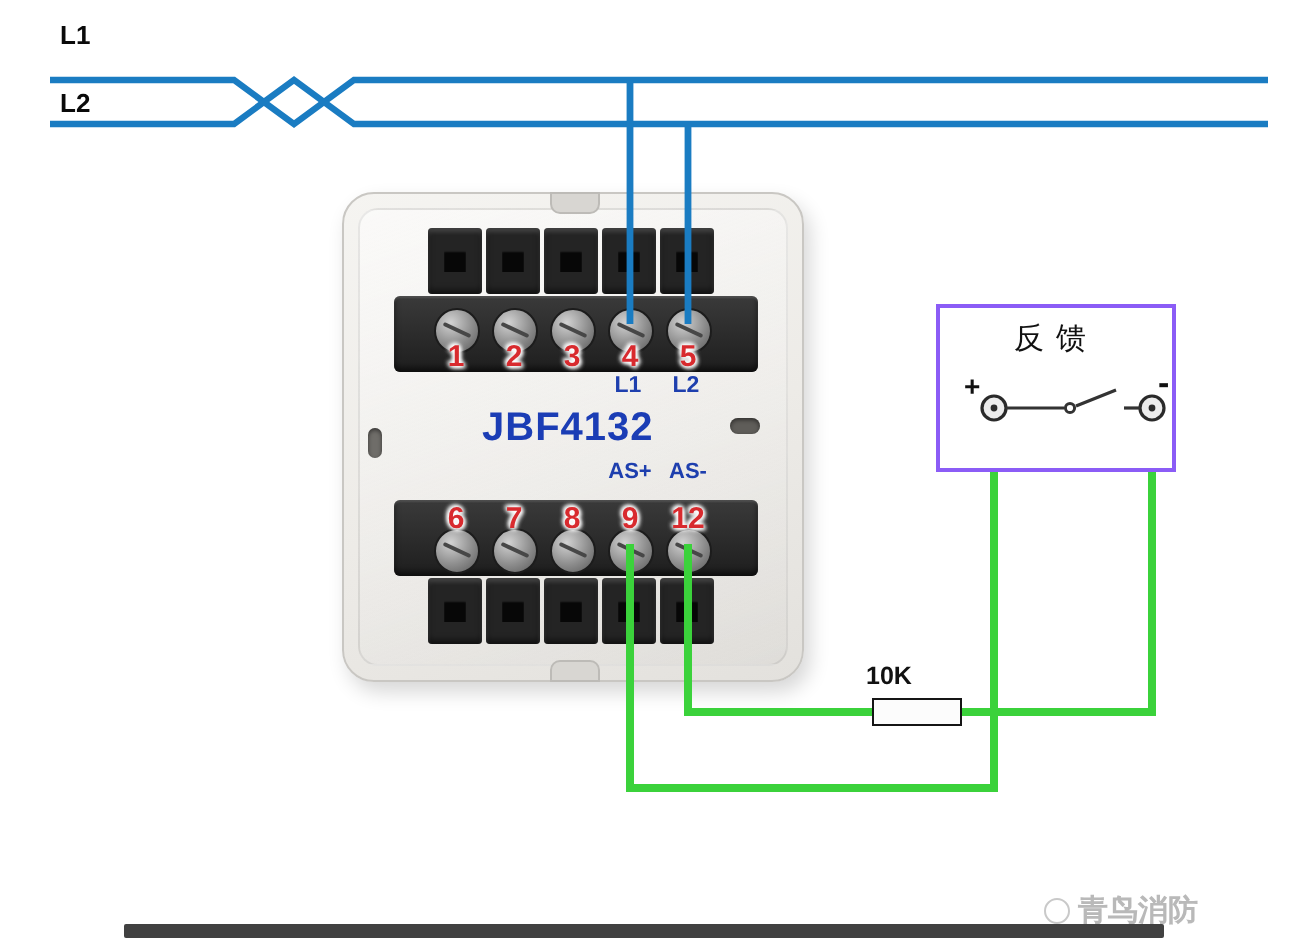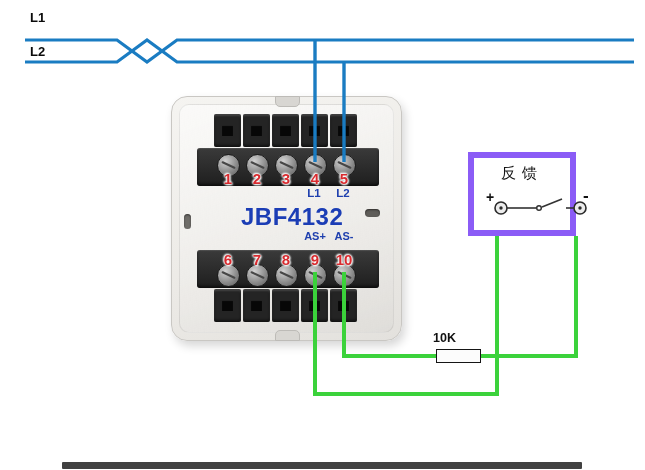--- a/index.html
+++ b/index.html
@@ -77,31 +77,31 @@
     text-shadow:0 0 2px #fff, 0 0 2px #fff, 0 0 3px #fff, 1px 1px 2px #fff, -1px -1px 2px #fff;
   }
 
   
   .tlabel {
     position:absolute; width:24px; text-align:center; z-index:2;
     font-weight:700; font-size:11.5px; color:var(--label-blue,#1e3fae);
   }
   .model-label {
     position:absolute; left:241px; top:203px; z-index:2;
-    font-weight:700; font-size:24px; letter-spacing:.5px; color:var(--model-blue,#1b3db5);
+    font-weight:700; font-size:20px; letter-spacing:.5px; color:var(--model-blue,#1b3db5);
   }
   .as-label {
     position:absolute; width:30px; top:230px; text-align:center; z-index:2;
     font-weight:700; font-size:11px; color:var(--label-blue,#1e3fae);
   }
 
   
   .feedback {
-    position:absolute; left:468px; top:152px; width:108px; height:84px;
-    background:#ffffff; border:6px solid #8b5cf6; box-sizing:border-box; z-index:4;
+    position:absolute; left:468px; top:152px; width:120px; height:84px;
+    background:#ffffff; border:2px solid #8b5cf6; box-sizing:border-box; z-index:4;
   }
   .feedback-title {
     position:absolute; left:0; right:0; top:6px; text-align:center;
     font-size:15px; font-weight:400; letter-spacing:6px; color:#111;
   }
   .fb-sign { position:absolute; font-weight:700; color:#111; }
   .fb-plus  { left:12px;  top:31px; font-size:14px; }
   .fb-minus { left:109px; top:28px; font-size:17px; }
   .fb-svg { position:absolute; left:0; top:0; }
 
@@ -185,21 +185,21 @@
   <span class="tnum" style="left:214px; top:170px;">1</span>
   <span class="tnum" style="left:243px; top:170px;">2</span>
   <span class="tnum" style="left:272px; top:170px;">3</span>
   <span class="tnum" style="left:301px; top:170px;">4</span>
   <span class="tnum" style="left:330px; top:170px;">5</span>
 
   <span class="tnum" style="left:214px; top:251px;">6</span>
   <span class="tnum" style="left:243px; top:251px;">7</span>
   <span class="tnum" style="left:272px; top:251px;">8</span>
   <span class="tnum" style="left:301px; top:251px;">9</span>
-  <span class="tnum" style="left:330px; top:251px;">10</span>
+  <span class="tnum" style="left:330px; top:251px;">12</span>
 
   <span class="tlabel" style="left:302px; top:187px;">L1</span>
   <span class="tlabel" style="left:331px; top:187px;">L2</span>
   <span class="model-label">JBF4132</span>
   <span class="as-label" style="left:300px;">AS+</span>
   <span class="as-label" style="left:329px;">AS-</span>
 
   <svg class="wires" width="645" height="470" viewBox="0 0 645 470">
 
     <polyline class="w-blue" points="25,40 117,40 147,62 177,40 634,40"></polyline>
@@ -225,16 +225,20 @@
       <circle cx="106" cy="50" r="6" fill="#ececec" stroke="#2a2a2a" stroke-width="1.6"></circle>
       <circle cx="106" cy="50" r="1.7" fill="#2a2a2a"></circle>
       <line x1="33" y1="50" x2="62" y2="50" stroke="#333" stroke-width="1.6"></line>
       <circle cx="65" cy="50" r="2.3" fill="#fff" stroke="#333" stroke-width="1.5"></circle>
       <line x1="68" y1="49" x2="88" y2="41" stroke="#333" stroke-width="1.6"></line>
       <line x1="92" y1="50" x2="100" y2="50" stroke="#333" stroke-width="1.6"></line>
     </svg>
   </div>
 
 
+  <div class="brand">
+    <span class="brand-logo"></span>
+    <span>青鸟消防</span>
+  </div>
 
   <div class="footer-bar"></div>
 
 </div>
 
 </body></html>

